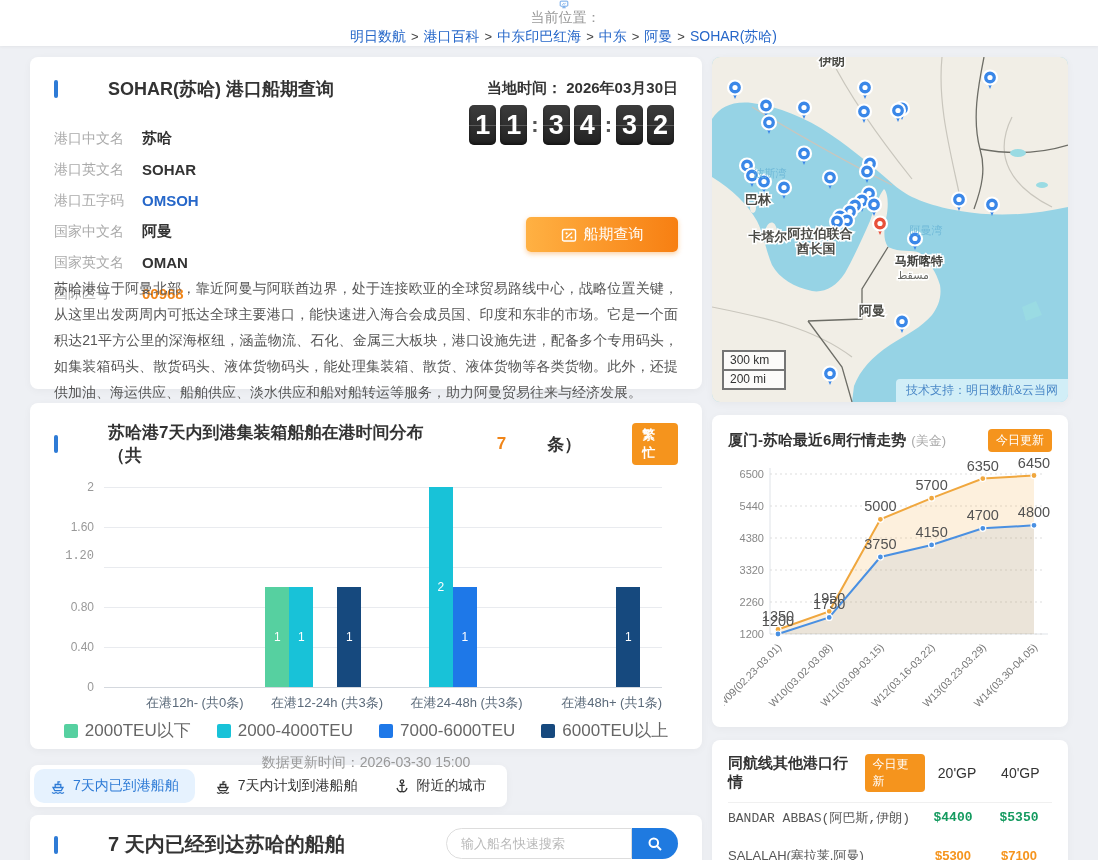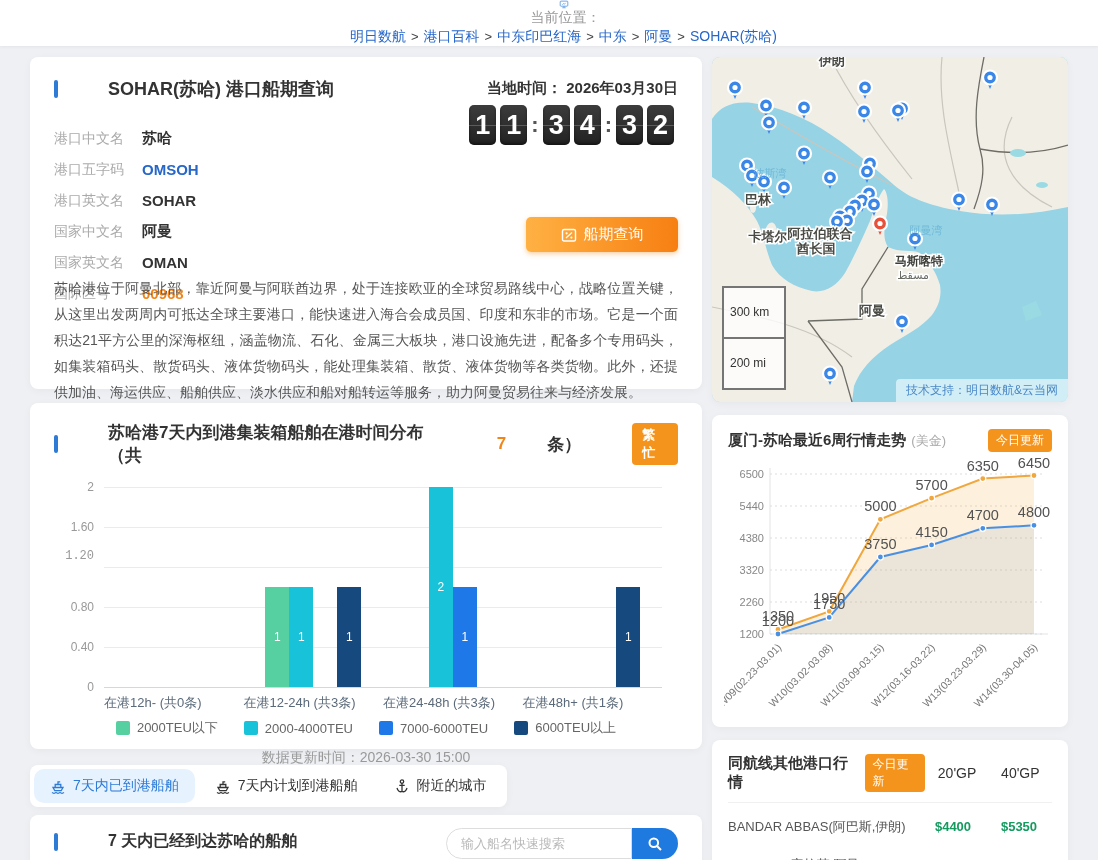--- a/index.html
+++ b/index.html
@@ -39,44 +39,44 @@
   
   #card-bar { height:346px; padding:18px 24px; margin-bottom:8px; }
   .badge { background:#f5941d; color:#fff; font-size:13px; border-radius:4px; padding:3px 10px; margin-left:10px; }
   .cnt-orange { color:#f08519; }
   #bar-plot { position:relative; height:240px; margin-top:8px; }
   .gline { position:absolute; left:50px; right:16px; height:1px; background:#e9ebef; }
   .gline.base { background:#d4d8de; }
   .ylab { position:absolute; left:0; width:40px; text-align:right; font-size:12px; color:#999; }
   .bar { position:absolute; display:flex; align-items:center; justify-content:center; }
   .bar span { color:#fff; font-size:12px; }
-  .xlab { position:absolute; top:219px; text-align:left; font-size:13px; color:#5b6a7a; }
+  .xlab { position:absolute; top:219px; text-align:right; font-size:13px; color:#5b6a7a; }
   #bar-legend { display:flex; justify-content:center; gap:26px; margin-top:4px; }
-  .lg-item { display:flex; align-items:center; gap:7px; font-size:13px; color:#666; }
+  .lg-item { display:flex; align-items:center; gap:7px; font-size:17px; color:#666; }
   .lg-sq { width:14px; height:14px; border-radius:2px; }
   .update-line { text-align:center; font-size:14px; color:#999; margin-top:12px; }
   
   #tabs { margin-top:8px; background:#fff; border-radius:8px; display:inline-flex; padding:4px;
     box-shadow:0 2px 8px rgba(0,0,0,.04); gap:4px; }
   .tab { display:flex; align-items:center; gap:7px; font-size:14px; color:#333; padding:8px 16px;
     border-radius:7px; cursor:pointer; }
   .tab.active { background:#e6f2fe; color:#2e7bd6;border-radius:10px; }
   
   #card-ships { margin-top:8px; height:80px; padding:16px 24px 0; overflow:hidden; }
   #ship-search { position:absolute; right:24px; top:13px; display:flex; }
   #ship-search input { width:186px; height:31px; border:1px solid #ddd; border-radius:16px 0 0 16px;
     padding:0 14px; font-size:13px; color:#333; outline:none; font-family:inherit; }
   #ship-search input::placeholder { color:#b9b9b9; }
   #ship-search button { width:46px; height:31px; border:none; background:#1f7ae0; border-radius:0 16px 16px 0;
     cursor:pointer; display:flex; align-items:center; justify-content:center; }
   
   #card-map { height:345px; margin-bottom:13px; overflow:hidden; }
   #map-svg { display:block; }
   .map-scale { position:absolute; left:10px; bottom:12px; font-size:12px; color:#333; }
-  .map-scale div { background:rgba(255,255,255,.78); border:2px solid #757575; padding:16px 6px; line-height:17px; width:64px; }
+  .map-scale div { background:rgba(255,255,255,.78); border:2px solid #757575; padding:0 6px; line-height:17px; width:64px; }
   .map-scale div+div { border-top:none; }
   .map-attr { position:absolute; right:0; bottom:0; background:rgba(214,240,249,.92); color:#4a88c7;
     font-size:12px; padding:3px 10px; border-radius:4px 0 0 0; }
   
   #card-trend { height:312px; padding:14px 12px 0 12px; margin-bottom:13px; }
   #card-trend .head { display:flex; align-items:center; padding:0 4px; }
   #card-trend .t { font-size:15px; font-weight:bold; color:#333; }
   #card-trend .sub { font-size:13px; color:#aaa; margin-left:5px; }
   #card-trend .badge { margin-left:auto; font-size:12px; padding:3px 8px; }
   
@@ -112,26 +112,26 @@
     </div>
     <div class="local-time">
       <span>当地时间：</span>&nbsp;<span>2026年03月30日</span>
     </div>
     <div id="fields">
         <div class="frow">
           <span class="flabel">港口中文名</span>
           <span class="fval">苏哈</span>
         </div>
         <div class="frow">
+          <span class="flabel">港口英文名</span>
+          <span class="fval">SOHAR</span>
+        </div>
+        <div class="frow">
           <span class="flabel">港口五字码</span>
           <span class="fval blue">OMSOH</span>
-        </div>
-        <div class="frow">
-          <span class="flabel">港口英文名</span>
-          <span class="fval">SOHAR</span>
         </div>
         <div class="frow">
           <span class="flabel">国家中文名</span>
           <span class="fval">阿曼</span>
         </div>
         <div class="frow">
           <span class="flabel">国家英文名</span>
           <span class="fval">OMAN</span>
         </div>
         <div class="frow">
@@ -248,21 +248,21 @@
       <div class="tab">
         <svg width="16" height="16" viewBox="0 0 16 16">
           <circle cx="8" cy="3.6" r="1.7" fill="none" stroke="currentColor" stroke-width="1.3"></circle>
           <path d="M8,5.3 V13.5 M5.3,7.4 h5.4 M3,10 C3.8,13 5.8,14.4 8,13.5 C10.2,14.4 12.2,13 13,10" fill="none" stroke="currentColor" stroke-width="1.3"></path>
         </svg>
         <span>附近的城市</span>
       </div>
     </div>
 
   <div class="card" id="card-ships">
-    <div class="sec-title" style="font-size:16px">
+    <div class="sec-title" style="font-size:20px">
       <span class="tbar"></span>
       <span>7 天内已经到达苏哈的船舶</span>
     </div>
     <div id="ship-search">
       <input type="text" placeholder="输入船名快速搜索" style="">
       <button>
         <svg width="16" height="16" viewBox="0 0 16 16">
           <circle cx="6.8" cy="6.8" r="4.3" fill="none" stroke="#fff" stroke-width="2"></circle>
           <path d="M10.2,10.2 L14,14" stroke="#fff" stroke-width="2"></path>
         </svg>
@@ -535,21 +535,21 @@
 
   <div class="card" id="card-rates">
     <div class="head">
       <span class="t">同航线其他港口行情</span>
       <span class="badge">今日更新</span>
       <span style="flex:1"></span>
       <span class="rate-colh">20'GP</span>
       <span class="rate-colh">40'GP</span>
     </div>
     <div id="rate-rows">
-        <div class="rate-row" style="margin-top: 9px;">
+        <div class="rate-row" style=" font-family: Liberation Mono, monospace;">
           <span class="rate-port">BANDAR ABBAS(阿巴斯,伊朗)</span>
           <span class="rate-val green">$4400</span>
           <span class="rate-val green">$5350</span>
         </div>
         <div class="rate-row" style="margin-top: 9px;">
           <span class="rate-port">SALALAH(塞拉莱,阿曼)</span>
           <span class="rate-val orange">$5300</span>
           <span class="rate-val orange">$7100</span>
         </div>
       </div>

